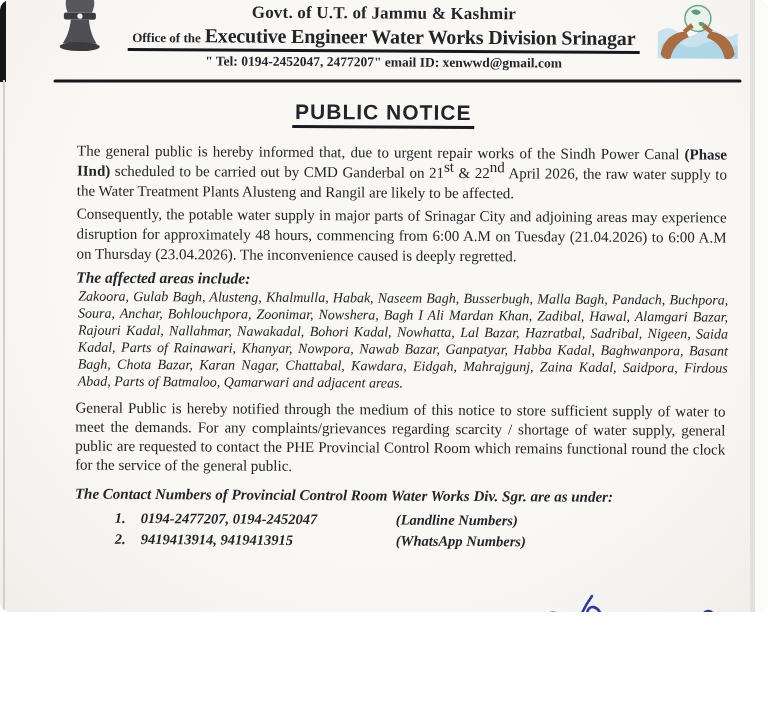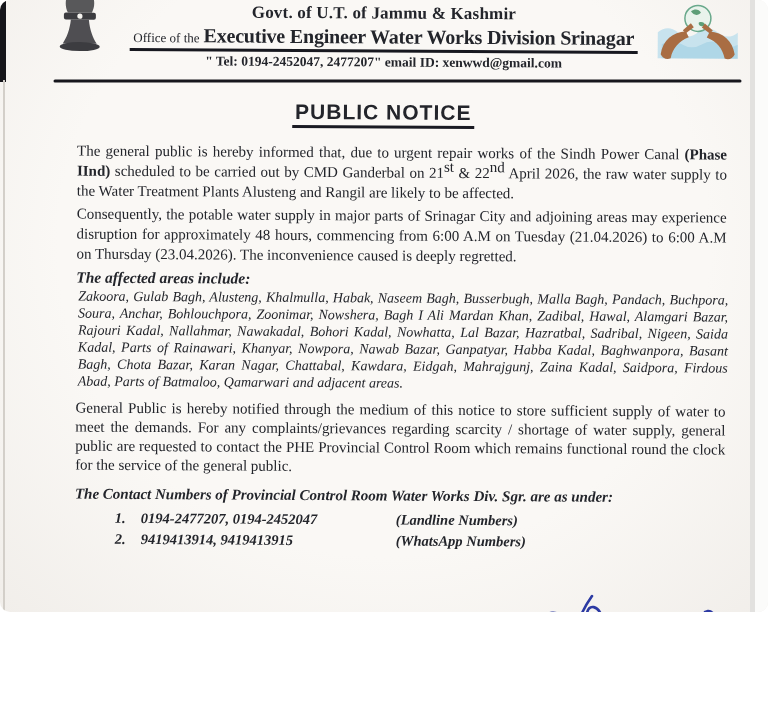--- a/index.html
+++ b/index.html
@@ -13,21 +13,21 @@
   .scan-edge-right-white{position:absolute;right:0;top:0;width:13px;height:712px;background:#fbfbfa;}
   .content{position:absolute;left:0;top:0;width:768px;transform:rotate(0.35deg);transform-origin:40% 0;}
 
   
   .hdr{position:relative;padding-top:3px;}
   .emblem{position:absolute;left:52px;top:-6px;width:56px;height:60px;}
   .waterlogo{position:absolute;right:24px;top:0;width:92px;height:62px;}
   .govt-line{text-align:center;font-size:17px;font-weight:700;letter-spacing:.2px;}
   .office-line{text-align:center;margin-top:2px;white-space:nowrap;}
   .office-inner{display:inline-block;border-bottom:3px solid #17181f;padding:0 4px 1px 4px;}
-  .office-prefix{font-size:13px;font-weight:400;}
+  .office-prefix{font-size:13px;font-weight:700;}
   .office-main{font-size:20px;font-weight:700;letter-spacing:-0.2px;}
   .tel-line{text-align:center;font-size:13.5px;font-weight:700;margin-top:2px;}
   .hdr-rule{margin:9px 26px 0 54px;height:3px;background:#17171d;border-radius:2px;
             transform:rotate(-0.35deg);}
 
   
   .title-wrap{text-align:center;margin-top:18px;}
   .title{display:inline-block;font-family:"Liberation Sans",sans-serif;font-weight:700;
          font-size:21px;letter-spacing:1px;border-bottom:3px solid #191a22;padding:0 3px 1px 3px;}
 

